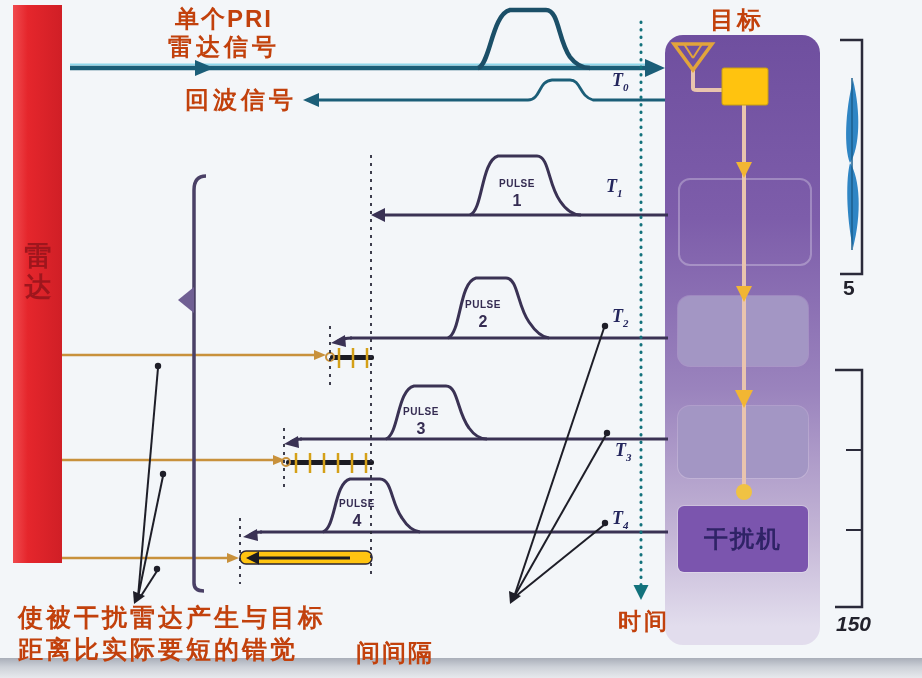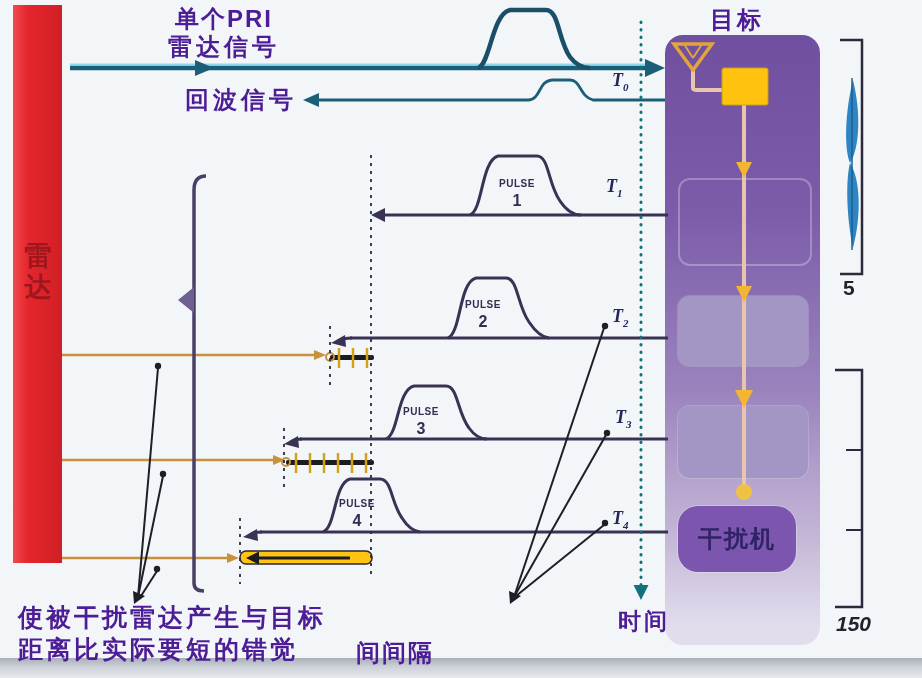--- a/index.html
+++ b/index.html
@@ -2,38 +2,38 @@
 <html style="--background: #f3f6f9; --red_bar: #e5262c; --red_text: #9e161d; --teal: #1b5e78; --teal_light: #8fd8ec; --orange: #c8913c; --ink: #23222e; --purple_line: #3a3254; --gold: #ffc411; --jammer_fill: #7b55ae; --jammer_text: #2f2366; --inner_box: #a396c4; --time_teal: #12727c; --t_label: #23255c; --wave_blue: #2f85c4;"><head>
 <meta charset="utf-8">
 <style>
   html,body{margin:0;padding:0;}
   .stage{
     position:relative;width:922px;height:678px;overflow:hidden;
     background:var(--background,#f3f6f9);
     font-family:"Liberation Sans","DejaVu Sans",sans-serif;
   }
   .abs{position:absolute;}
-  .cn{font-weight:900;color:#4c1d95;white-space:nowrap;}
+  .cn{font-weight:900;color:#c2410c;white-space:nowrap;}
   .redbar{
     left:13px;top:5px;width:49px;height:558px;
     background:linear-gradient(90deg,#f04a4e 0%,var(--red_bar,#e5262c) 30%,#d01f26 100%);
   }
   .radar-chars{left:21px;top:241px;width:34px;text-align:center;
     font-size:27px;font-weight:900;color:var(--red_text,#9e161d);line-height:31px;}
   .panel{
     left:665px;top:35px;width:155px;height:610px;border-radius:18px;
     background:linear-gradient(180deg,#6f4f9f 0%,#7d5daa 30%,#9a83bd 58%,#c4b6d6 82%,#e2dded 97%);
   }
   .ghost-box{left:678px;top:178px;width:130px;height:84px;border-radius:12px;
     border:2px solid rgba(255,255,255,0.28);}
   .inner-box{width:130px;border-radius:12px;background:var(--inner_box,#a396c4);
     box-shadow:0 0 0 1px rgba(255,255,255,0.18);}
   .box2{left:678px;top:296px;height:70px;}
   .box3{left:678px;top:406px;height:72px;}
-  .jammer{left:678px;top:506px;width:118px;height:66px;border-radius:20px;
+  .jammer{left:678px;top:506px;width:130px;height:66px;border-radius:6px;
     background:var(--jammer_fill,#7b55ae);box-shadow:0 0 0 1px rgba(255,255,255,0.25);
     display:flex;align-items:center;justify-content:center;
     font-size:24px;font-weight:900;letter-spacing:2px;color:var(--jammer_text,#2f2366);}
   .bottom-strip{left:0;top:658px;width:922px;height:20px;
     background:linear-gradient(180deg,#a9aeb9 0%,#cdd1d8 45%,#e7e9ed 100%);}
   svg.overlay{position:absolute;left:0;top:0;pointer-events:none;}
   .pulse-word{font-size:10px;font-weight:900;color:#352c52;letter-spacing:.5px;
     transform:translateX(-50%);}
   .pulse-num{font-size:16px;font-weight:900;color:#352c52;transform:translateX(-50%);}
   .tmark{font-family:"Liberation Serif","DejaVu Serif",serif;font-style:italic;
@@ -209,21 +209,21 @@
   <div class="abs pulse-word" style="left:483px;top:299px;">PULSE</div>
   <div class="abs pulse-num" style="left:483px;top:313px;">2</div>
   <div class="abs pulse-word" style="left:421px;top:406px;">PULSE</div>
   <div class="abs pulse-num" style="left:421px;top:420px;">3</div>
   <div class="abs pulse-word" style="left:357px;top:498px;">PULSE</div>
   <div class="abs pulse-num" style="left:357px;top:512px;">4</div>
 
   <div class="abs tmark" style="left:612px;top:70px;"><span>T</span><sub>0</sub></div>
   <div class="abs tmark" style="left:606px;top:176px;"><span>T</span><sub>1</sub></div>
   <div class="abs tmark" style="left:612px;top:306px;text-align:center;"><span>T</span><sub>2</sub></div>
-  <div class="abs tmark" style="left:615px;top:407px;"><span>T</span><sub>3</sub></div>
+  <div class="abs tmark" style="left:615px;top:440px;"><span>T</span><sub>3</sub></div>
   <div class="abs tmark" style="left:612px;top:508px;"><span>T</span><sub>4</sub></div>
 
   <div class="abs scale-num" style="left:843px;top:276px;">5</div>
   <div class="abs scale-num" style="left:836px;top:612px;font-style:italic;">150</div>
 
   <div class="abs cn cap" style="left:18px;top:601px;font-size:25px;">使被干扰雷达产生与目标</div>
   <div class="abs cn cap" style="left:18px;top:633px;font-size:25px;font-family:Liberation Serif, serif;">距离比实际要短的错觉</div>
   <div class="abs cn" style="left:356px;top:637px;font-size:24px;letter-spacing:2px;">间间隔</div>
 
 </div>

